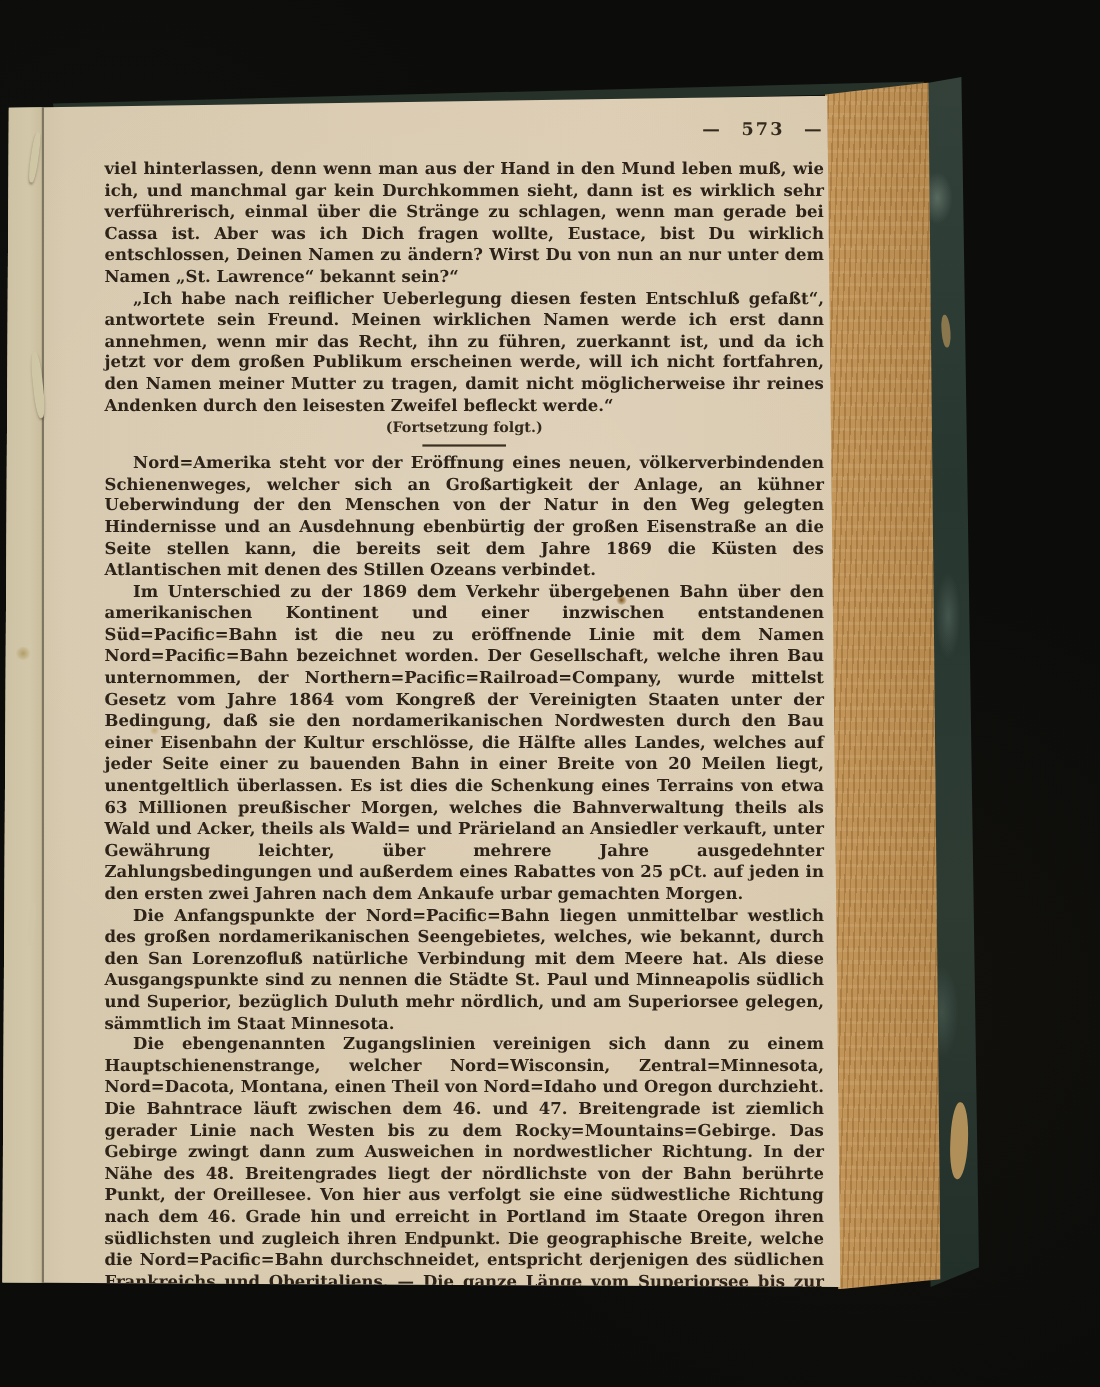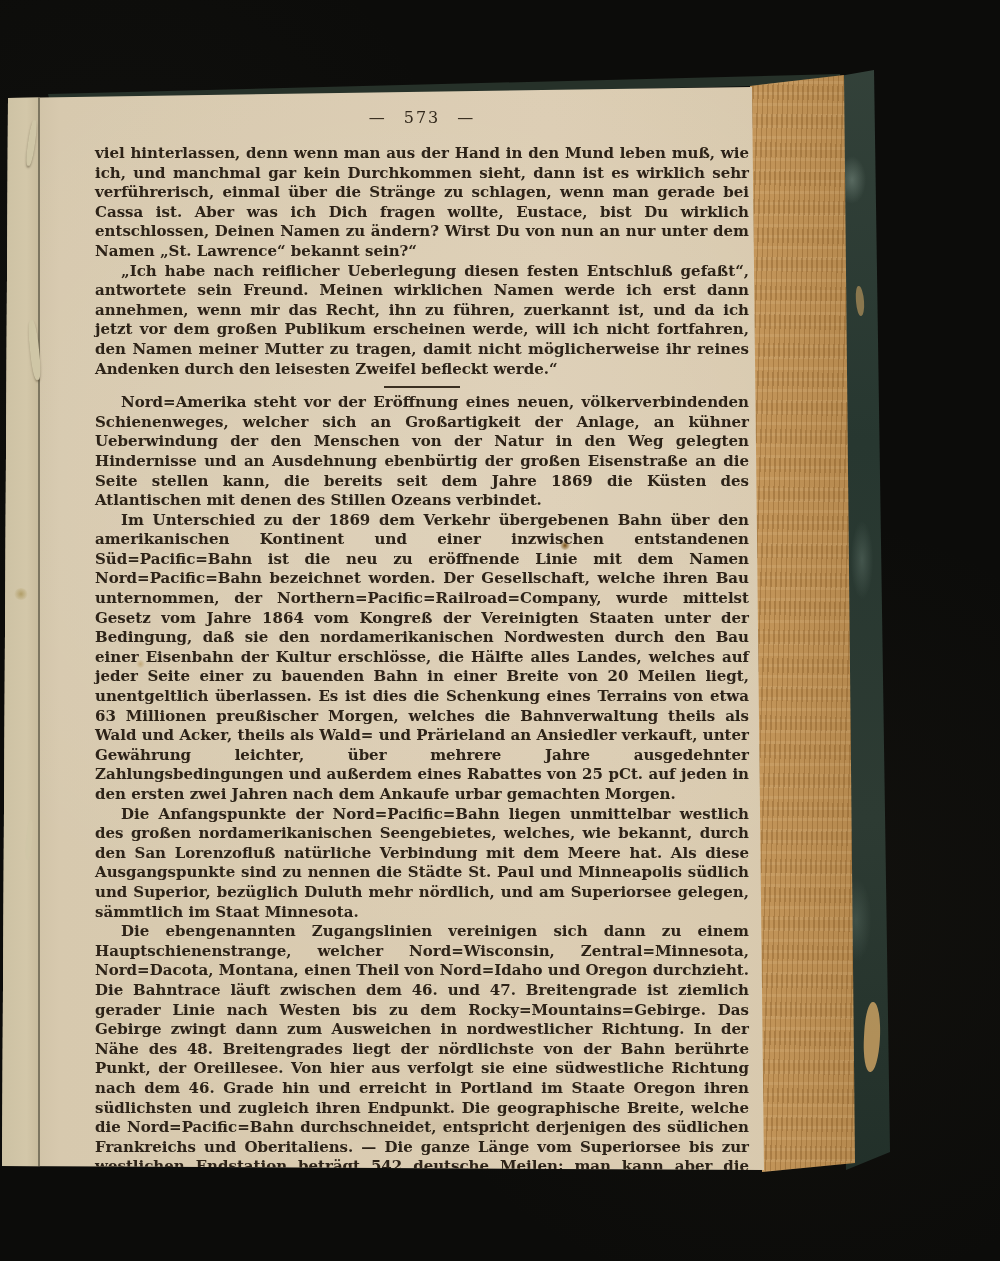--- a/index.html
+++ b/index.html
@@ -80,21 +80,21 @@
 
   .stain { position:absolute; border-radius:50%; }
   .stain.s1 { left:560px; top:541px; width:10px; height:9px; background:radial-gradient(circle,#7a5218 0%, rgba(122,82,24,0) 75%); }
   .stain.s2 { left:14px; top:588px; width:14px; height:12px; background:radial-gradient(circle, rgba(150,125,50,0.55), rgba(150,125,50,0) 75%); }
   .stain.s3 { left:136px; top:660px; width:9px; height:8px; background:radial-gradient(circle, rgba(160,120,40,0.4), rgba(160,120,40,0) 75%); }
   .stain.s4 { left:300px; top:1100px; width:300px; height:50px; border-radius:50%; background:radial-gradient(ellipse, rgba(120,95,55,0.10), rgba(120,95,55,0) 75%); }
 
   
   .content { position:absolute; left:95px; top:108px; width:654px; color:#2d2318; }
   .pagenum {
-    text-align:center; font-size:16px; font-weight:normal; color:#33291c;
+    text-align:right; font-size:16px; font-weight:bold; color:#33291c;
     word-spacing:10px; letter-spacing:2px; margin:0 0 17px 0;
   }
   .body {
     font-size:15px; line-height:19.6px; font-weight:bold;
     text-align:justify; margin:0; color:#2d2318;
   }
   .ind { text-indent:26px; }
   .note { text-align:center; font-size:13px; font-weight:bold; margin-top:3px; color:#33291c; }
   .divider { width:76px; height:0; border-top:2px solid #3a2f21; margin:7px auto 5px auto; }
   .title { text-align:center; font-size:19px; font-weight:bold; margin:5px 0 7px 0; color:#2a2014; letter-spacing:0.5px; }
@@ -122,20 +122,21 @@
     <div class="stain s2"></div>
     <div class="stain s3"></div>
     <div class="stain s4"></div>
 
     <div class="content">
       <div class="pagenum">— 573 —</div>
 
       <p class="body">viel hinterlassen, denn wenn man aus der Hand in den Mund leben muß, wie ich, und manchmal gar kein Durchkommen sieht, dann ist es wirklich sehr verführerisch, einmal über die Stränge zu schlagen, wenn man gerade bei Cassa ist. Aber was ich Dich fragen wollte, Eustace, bist Du wirklich entschlossen, Deinen Namen zu ändern? Wirst Du von nun an nur unter dem Namen „St. Lawrence“ bekannt sein?“</p>
       <p class="body ind">„Ich habe nach reiflicher Ueberlegung diesen festen Entschluß gefaßt“, antwortete sein Freund. Meinen wirklichen Namen werde ich erst dann annehmen, wenn mir das Recht, ihn zu führen, zuerkannt ist, und da ich jetzt vor dem großen Publikum erscheinen werde, will ich nicht fortfahren, den Namen meiner Mutter zu tragen, damit nicht möglicherweise ihr reines Andenken durch den leisesten Zweifel befleckt werde.“</p>
 
+      <div class="note">(Fortsetzung folgt.)</div>
       <div class="divider"></div>
 
 
       <p class="body ind">Nord=Amerika steht vor der Eröffnung eines neuen, völkerverbindenden Schienenweges, welcher sich an Großartigkeit der Anlage, an kühner Ueberwindung der den Menschen von der Natur in den Weg gelegten Hindernisse und an Ausdehnung ebenbürtig der großen Eisenstraße an die Seite stellen kann, die bereits seit dem Jahre 1869 die Küsten des Atlantischen mit denen des Stillen Ozeans verbindet.</p>
       <p class="body ind">Im Unterschied zu der 1869 dem Verkehr übergebenen Bahn über den amerikanischen Kontinent und einer inzwischen entstandenen Süd=Pacific=Bahn ist die neu zu eröffnende Linie mit dem Namen Nord=Pacific=Bahn bezeichnet worden. Der Gesellschaft, welche ihren Bau unternommen, der Northern=Pacific=Railroad=Company, wurde mittelst Gesetz vom Jahre 1864 vom Kongreß der Vereinigten Staaten unter der Bedingung, daß sie den nordamerikanischen Nordwesten durch den Bau einer Eisenbahn der Kultur erschlösse, die Hälfte alles Landes, welches auf jeder Seite einer zu bauenden Bahn in einer Breite von 20 Meilen liegt, unentgeltlich überlassen. Es ist dies die Schenkung eines Terrains von etwa 63 Millionen preußischer Morgen, welches die Bahnverwaltung theils als Wald und Acker, theils als Wald= und Prärieland an Ansiedler verkauft, unter Gewährung leichter, über mehrere Jahre ausgedehnter Zahlungsbedingungen und außerdem eines Rabattes von 25 pCt. auf jeden in den ersten zwei Jahren nach dem Ankaufe urbar gemachten Morgen.</p>
       <p class="body ind">Die Anfangspunkte der Nord=Pacific=Bahn liegen unmittelbar westlich des großen nordamerikanischen Seengebietes, welches, wie bekannt, durch den San Lorenzofluß natürliche Verbindung mit dem Meere hat. Als diese Ausgangspunkte sind zu nennen die Städte St. Paul und Minneapolis südlich und Superior, bezüglich Duluth mehr nördlich, und am Superiorsee gelegen, sämmtlich im Staat Minnesota.</p>
       <p class="body ind">Die ebengenannten Zugangslinien vereinigen sich dann zu einem Hauptschienenstrange, welcher Nord=Wisconsin, Zentral=Minnesota, Nord=Dacota, Montana, einen Theil von Nord=Idaho und Oregon durchzieht. Die Bahntrace läuft zwischen dem 46. und 47. Breitengrade ist ziemlich gerader Linie nach Westen bis zu dem Rocky=Mountains=Gebirge. Das Gebirge zwingt dann zum Ausweichen in nordwestlicher Richtung. In der Nähe des 48. Breitengrades liegt der nördlichste von der Bahn berührte Punkt, der Oreillesee. Von hier aus verfolgt sie eine südwestliche Richtung nach dem 46. Grade hin und erreicht in Portland im Staate Oregon ihren südlichsten und zugleich ihren Endpunkt. Die geographische Breite, welche die Nord=Pacific=Bahn durchschneidet, entspricht derjenigen des südlichen Frankreichs und Oberitaliens. — Die ganze Länge vom Superiorsee bis zur westlichen Endstation beträgt 542 deutsche Meilen; man kann aber die eigentliche Schienenlänge nur auf 490 Meilen angeben, da von dem Kolumbiathal an die Züge der Nordbahn bei Portland auf dem Geleise einer anderen Strecke, der „Oregon Railway“ und „Navigation=Company“ laufen.</p>
     </div>
   </div>
 </div>

